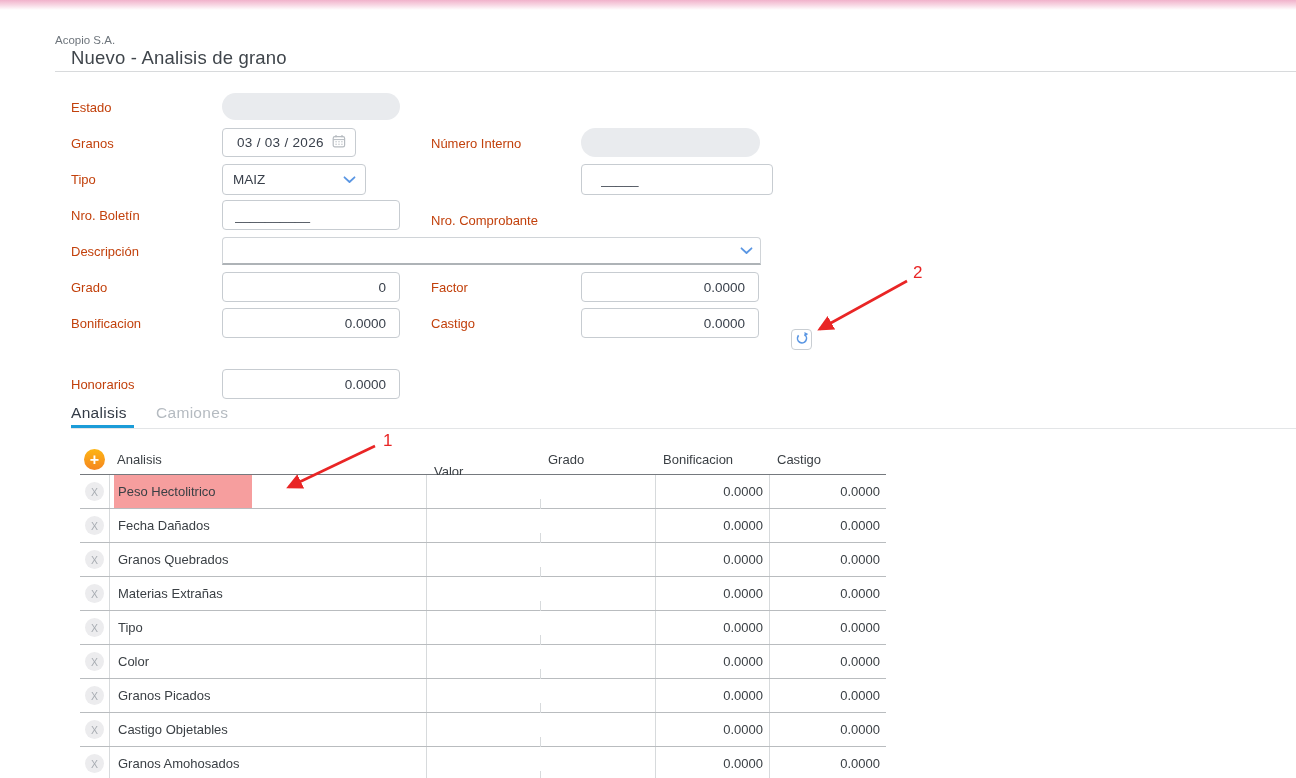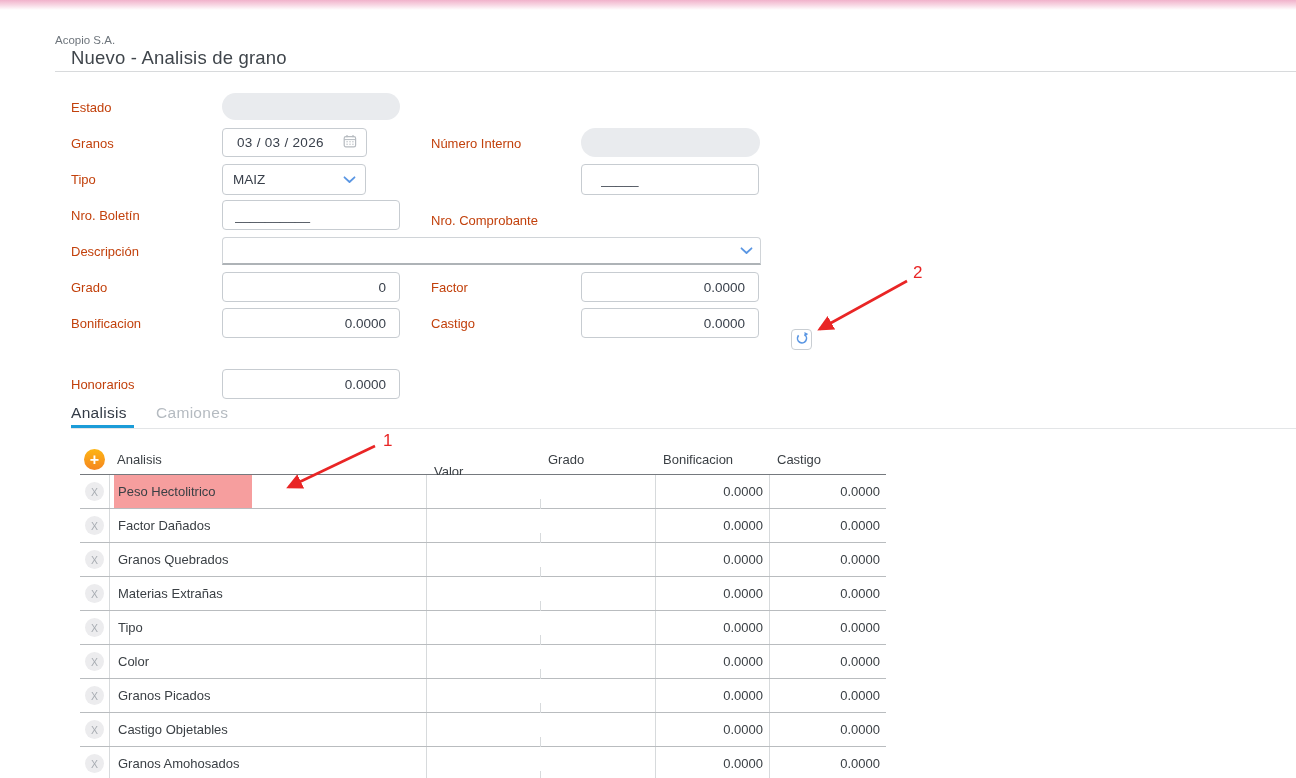--- a/index.html
+++ b/index.html
@@ -91,21 +91,21 @@
   <div class="topbar"></div>
 
   <div class="company">Acopio S.A.</div>
   <div class="pg-title">Nuevo - Analisis de grano</div>
   <div class="title-divider"></div>
 
   <div class="lbl" style="left:71px; top:100px;">Estado</div>
   <div class="pill" style="left:222px; top:93px; width:178px; height:27px;"></div>
 
   <div class="lbl" style="left:71px; top:136px;">Granos</div>
-  <div class="field datefield" style="left:222px; top:128px; width:145px; height:29px;">
+  <div class="field datefield" style="left:222px; top:128px; width:134px; height:29px;">
     <span class="dval">03 / 03 / 2026</span>
     <span>
       <svg width="14" height="14" viewBox="0 0 14 14">
         <rect x="1.2" y="2.6" width="11.4" height="10.2" rx="1.6" fill="none" stroke="#b6bbc0" stroke-width="1.2"></rect>
         <line x1="1.2" y1="5.6" x2="12.6" y2="5.6" stroke="#b6bbc0" stroke-width="1"></line>
         <line x1="4" y1="1" x2="4" y2="3.2" stroke="#b6bbc0" stroke-width="1.2"></line>
         <line x1="10" y1="1" x2="10" y2="3.2" stroke="#b6bbc0" stroke-width="1.2"></line>
         <g fill="#c9cdd1">
           <rect x="3.4" y="7" width="1.4" height="1.4"></rect>
             <rect x="6.3" y="7" width="1.4" height="1.4"></rect>
@@ -125,21 +125,21 @@
   <div class="field selectfield" style="left:222px; top:164px; width:144px; height:31px;">
     <span class="sval">MAIZ</span>
     <span class="chev">
       <svg width="13" height="8" viewBox="0 0 13 8">
           <path d="M1.5 1.3 L6.5 6 L11.5 1.3" fill="none" stroke="#5a96e3" stroke-width="1.8" stroke-linecap="round" stroke-linejoin="round"></path>
         </svg>
     </span>
   </div>
 
   <div class="lbl" style="left:431px; top:172px;margin-top:41px;">Nro. Comprobante</div>
-  <input class="field txt" style="left: 581px; top: 164px; width: 178px; height: 31px; padding-left: 19px;" value="_____">
+  <input class="field txt" style="left: 581px; top: 164px; width: 192px; height: 31px; padding-left: 19px;" value="_____">
 
   <div class="lbl" style="left:71px; top:208px;">Nro. Boletín</div>
   <input class="field txt" style="left: 222px; top: 200px; width: 178px; height: 30px; padding-left: 12px;" value="__________">
 
   <div class="lbl" style="left:71px; top:244px;">Descripción</div>
   <div class="field combofield" style="left:222px; top:237px; width:539px; height:28px;">
     <span>
       <svg width="13" height="8" viewBox="0 0 13 8">
           <path d="M1.5 1.3 L6.5 6 L11.5 1.3" fill="none" stroke="#5a96e3" stroke-width="1.8" stroke-linecap="round" stroke-linejoin="round"></path>
         </svg>
@@ -205,21 +205,21 @@
       <div class="cell c5 rnum">0.0000</div>
     </div>
         <div class="trow">
       <div class="cell c0 bord">
         <button class="xbtn">
               <span>X</span>
             </button>
       </div>
       <div class="cell c1 bord namecell">
 
-        <span class="nm">Factor Dañados</span>
+        <span class="nm">Fecha Dañados</span>
       </div>
       <div class="cell c2 bord rnum"></div>
       <div class="cell c3 bord rnum"></div>
       <div class="cell c4 bord rnum">0.0000</div>
       <div class="cell c5 rnum">0.0000</div>
     </div>
         <div class="trow">
       <div class="cell c0 bord">
         <button class="xbtn">
               <span>X</span>

